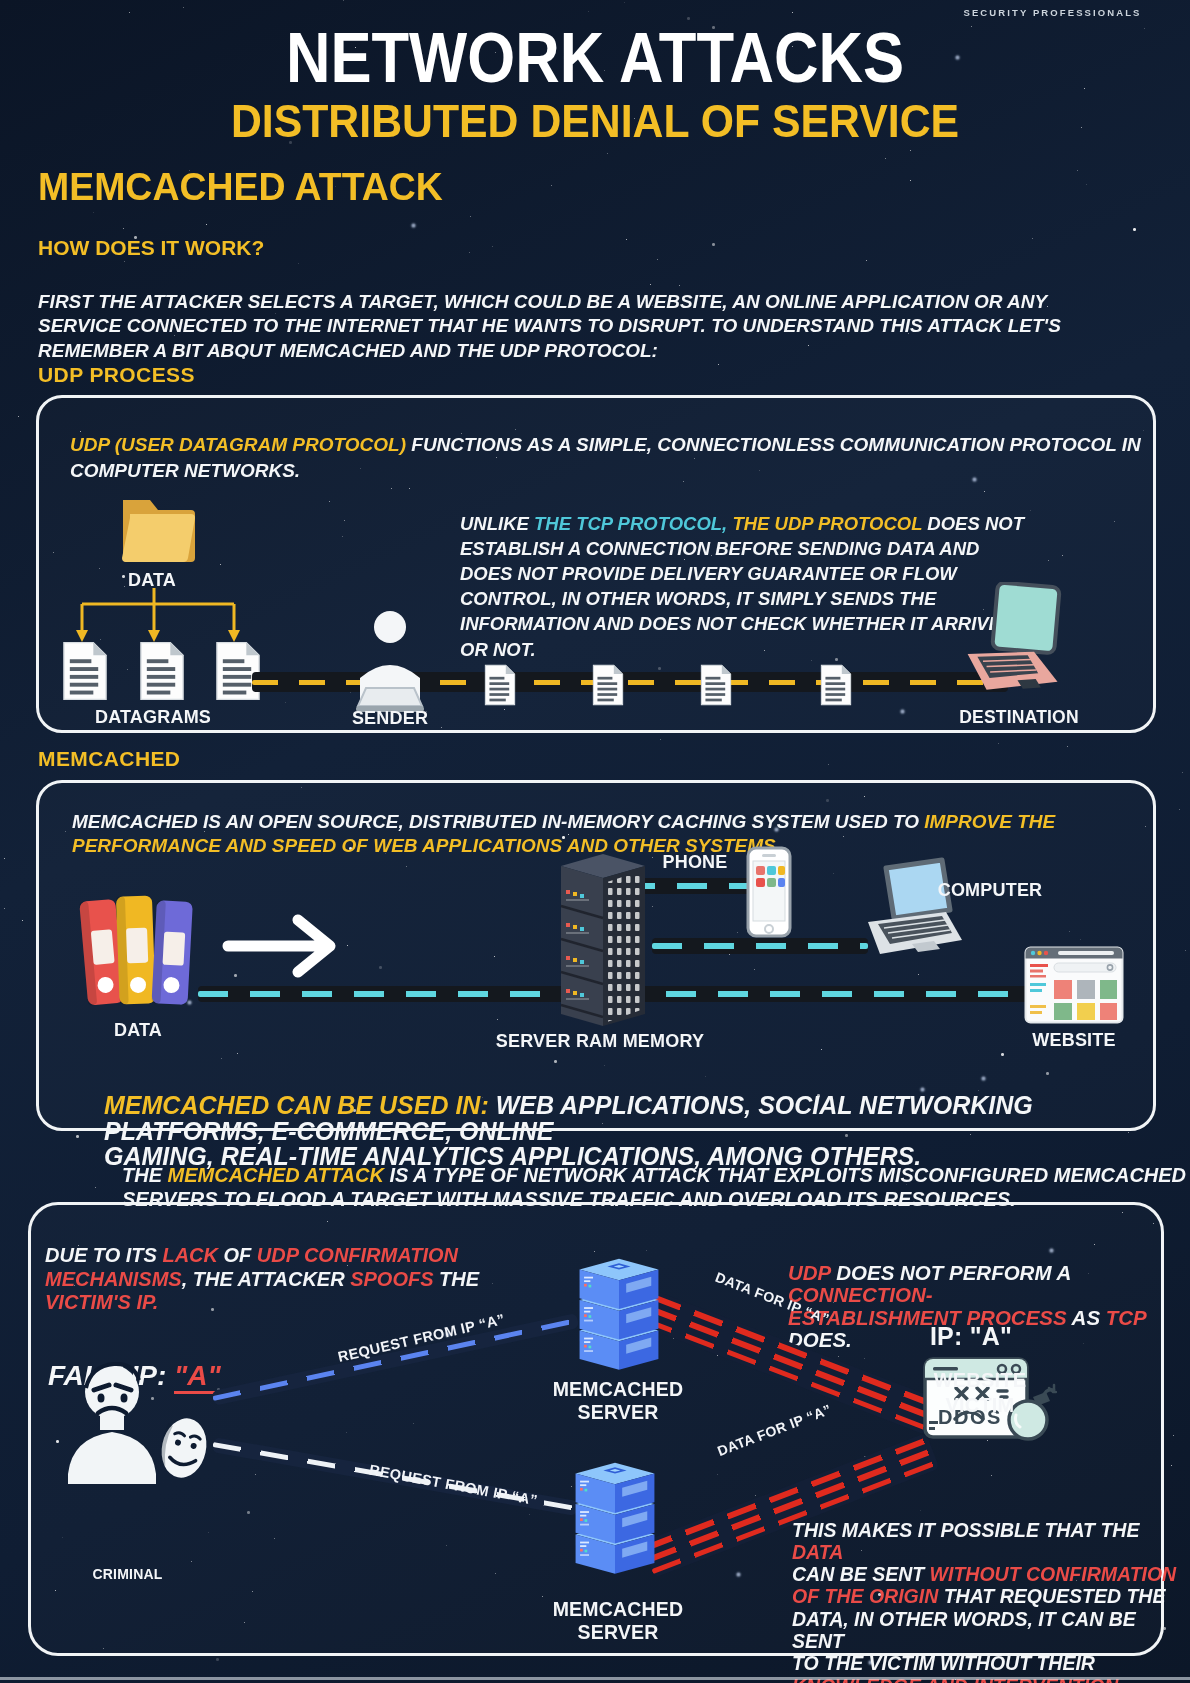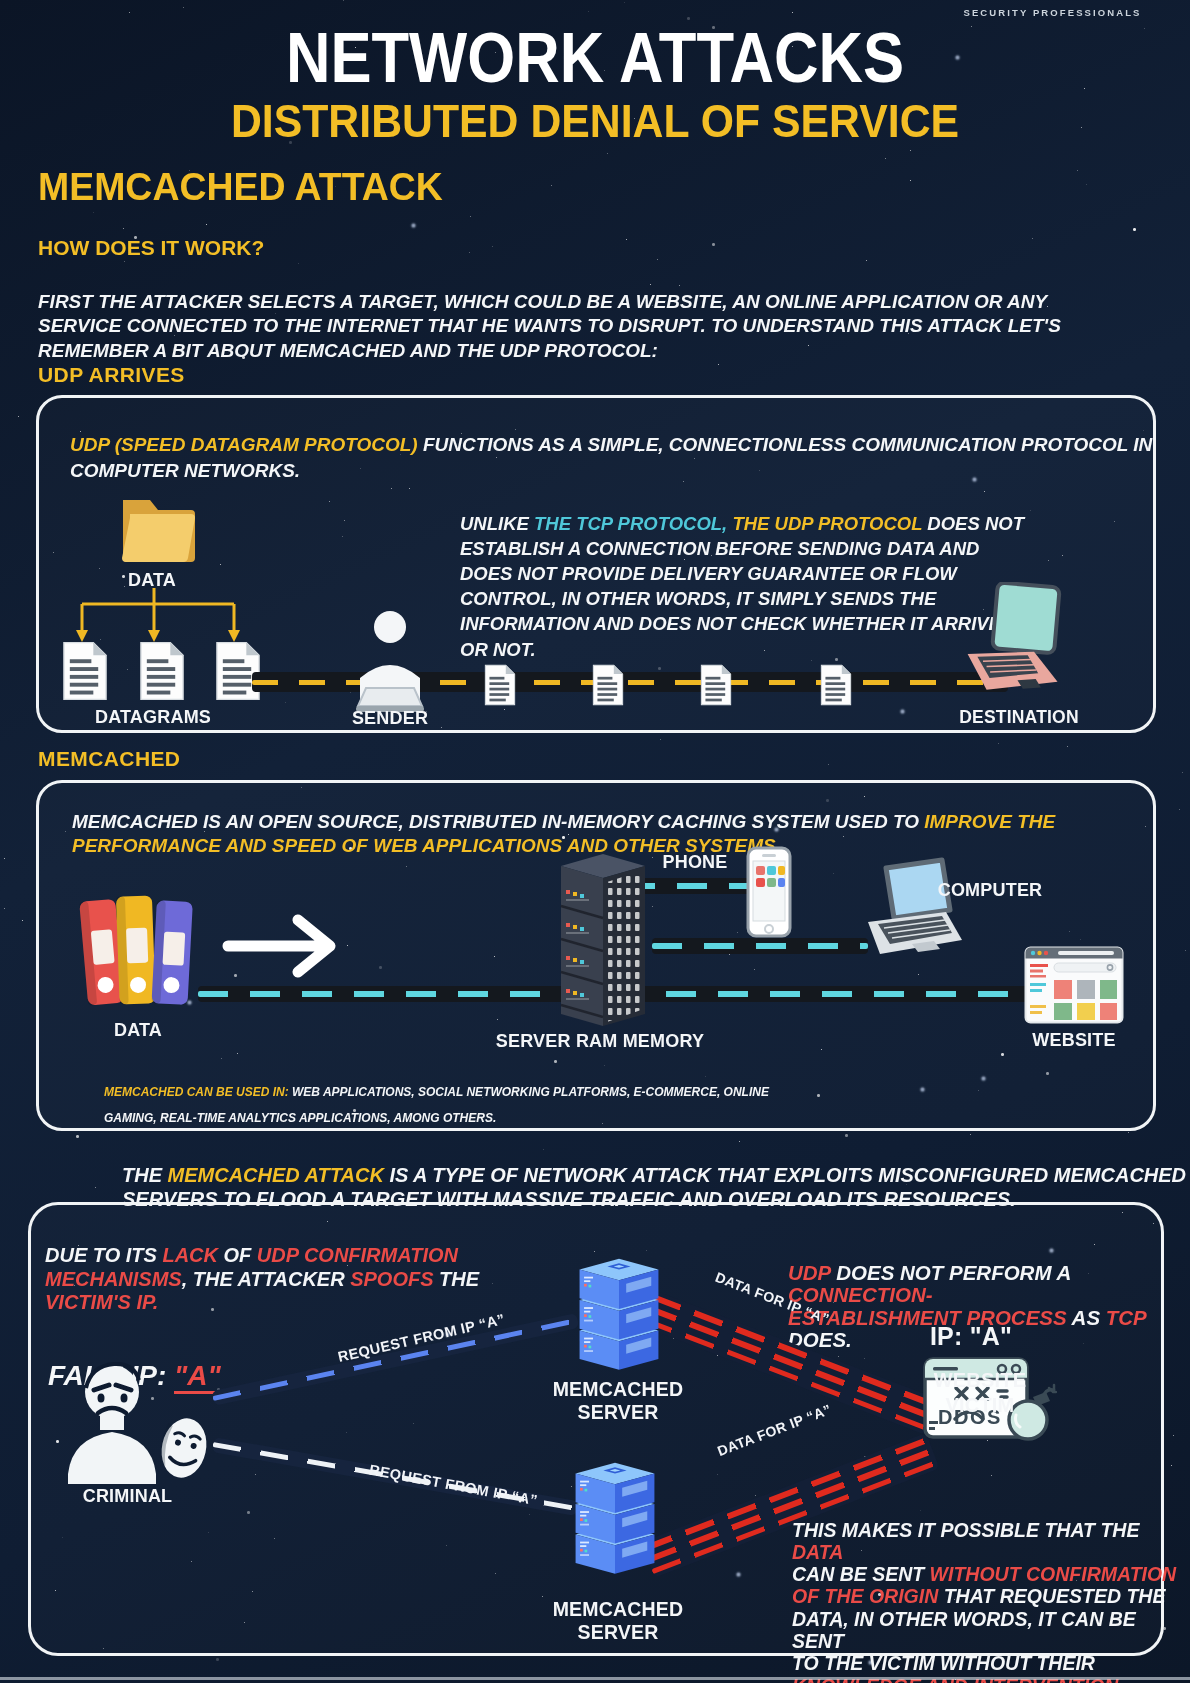--- a/index.html
+++ b/index.html
@@ -41,21 +41,21 @@
   .logo-tagline{font-size:9.5px;letter-spacing:2.1px;color:#CSD;color:#CCD4DC;margin-top:1px;}
   .attack-heading{position:absolute;left:38px;top:165px;margin:0;font-size:39px;color:var(--yellow);
     transform:scaleX(.96);transform-origin:left;}
   .how-heading{position:absolute;left:38px;top:236px;margin:0;font-size:21px;color:var(--yellow);}
   .intro{left:38px;top:271px;font-size:19px;line-height:24.4px;}
 
   
   .udp-def{left:70px;top:413px;font-size:19px;line-height:25.8px;}
   .udp-side{left:460px;top:492px;font-size:18.5px;line-height:25.2px;}
   .mem-def{left:72px;top:791px;font-size:19px;line-height:24px;}
-  .mem-usage{left:104px;top:1068px;font-size:12px;line-height:25.5px;}
+  .mem-usage{left:104px;top:1068px;font-size:25px;line-height:25.5px;}
   .attack-note{left:122px;top:1144px;font-size:20px;line-height:23.7px;}
   .spoof-note{left:45px;top:1224px;font-size:20px;line-height:23.5px;}
   .udp-note2{left:788px;top:1241px;font-size:20.5px;line-height:22.5px;}
   .fake-ip{left:48px;top:1332px;font-size:28px;}
   .victim-ip{left:896px;top:1322px;width:150px;text-align:center;font-size:25px;}
   .conclusion{left:792px;top:1499px;font-size:19.5px;line-height:22.3px;}
 
   
   .road{position:absolute;background:#14181E;border-radius:4px;}
   .road .dash{border-radius:2px;}
@@ -144,24 +144,24 @@
   <h2 class="subtitle">DISTRIBUTED DENIAL OF SERVICE</h2>
   <div class="logo">
     <div class="logo-tagline">SECURITY PROFESSIONALS</div>
   </div>
   <h3 class="attack-heading">MEMCACHED ATTACK</h3>
   <h4 class="how-heading">HOW DOES IT WORK?</h4>
   <p class="plain intro">FIRST THE ATTACKER SELECTS A TARGET, WHICH COULD BE A WEBSITE, AN ONLINE APPLICATION OR ANY
 SERVICE CONNECTED TO THE INTERNET THAT HE WANTS TO DISRUPT. TO UNDERSTAND THIS ATTACK LET'S
 REMEMBER A BIT ABOUT MEMCACHED AND THE UDP PROTOCOL:</p>
 
-  <div class="section-label" style="left:38px;top:363px;">UDP ARRIVES</div>
+  <div class="section-label" style="left:38px;top:363px;">UDP PROCESS</div>
   <section class="panel" style="left:36px;top:395px;width:1114px;height:332px;"></section>
 
-  <p class="rich udp-def"><span class="seg-y">UDP (SPEED DATAGRAM PROTOCOL)</span><span class="seg-w"> FUNCTIONS AS A SIMPLE, CONNECTIONLESS COMMUNICATION PROTOCOL IN
+  <p class="rich udp-def"><span class="seg-y">UDP (USER DATAGRAM PROTOCOL)</span><span class="seg-w"> FUNCTIONS AS A SIMPLE, CONNECTIONLESS COMMUNICATION PROTOCOL IN
 COMPUTER NETWORKS.</span></p>
   <p class="rich udp-side"><span class="seg-w">UNLIKE </span><span class="seg-c">THE TCP PROTOCOL,</span><span class="seg-w"> </span><span class="seg-y">THE UDP PROTOCOL</span><span class="seg-w"> DOES NOT
 ESTABLISH A CONNECTION BEFORE SENDING DATA AND
 DOES NOT PROVIDE DELIVERY GUARANTEE OR FLOW
 CONTROL, IN OTHER WORDS, IT SIMPLY SENDS THE
 INFORMATION AND DOES NOT CHECK WHETHER IT ARRIVES
 OR NOT.</span></p>
 
   <svg class="abs" style="left:118px;top:488px;" width="78" height="76" viewBox="0 0 78 76">
     <path d="M5 12 h27 l8 10 h33 a4 4 0 0 1 4 4 v44 a4 4 0 0 1 -4 4 H9 a4 4 0 0 1 -4 -4 z" fill="#D9A33B"></path>
@@ -415,21 +415,21 @@
     <path d="M8 118 Q12 82 52 76 Q92 82 96 118 L96 128 H8 Z" fill="#F2F5F7"></path>
     <g transform="rotate(12 124 92)">
       <ellipse cx="124" cy="92" rx="22" ry="30" fill="#F2F5F7"></ellipse>
       <path d="M106 72 Q100 92 107 114" stroke="rgba(14,27,48,.28)" stroke-width="5" fill="none"></path>
       <path d="M112 80 Q117 76 122 80 M128 80 Q133 76 138 80" stroke="#0E1B30" stroke-width="3" fill="none" stroke-linecap="round"></path>
       <circle cx="117" cy="88" r="3" fill="#0E1B30"></circle>
         <circle cx="133" cy="88" r="3" fill="#0E1B30"></circle>
       <path d="M112 104 Q125 114 138 102" stroke="#0E1B30" stroke-width="3.5" fill="none" stroke-linecap="round"></path>
     </g>
   </svg>
-  <div class="cap" style="left:50px;top:1486px;width:155px;font-size:18px;">CRIMINAL</div>
+  <div class="cap" style="left:50px;top:1566px;width:155px;font-size:14px;">CRIMINAL</div>
 
   <svg class="abs" style="left:576px;top:1254px;" width="86" height="126" viewBox="0 0 96 130">
       <use href="#blue-tower-def"></use>
     </svg>
   <div class="cap" style="left:545px;top:1378px;width:146px;font-size:19.5px;line-height:23px;">MEMCACHED SERVER</div>
 
   <svg class="abs" style="left:572px;top:1458px;" width="86" height="126" viewBox="0 0 96 130">
       <use href="#blue-tower-def"></use>
     </svg>
   <div class="cap" style="left:545px;top:1598px;width:146px;font-size:19.5px;line-height:23px;">MEMCACHED SERVER</div>

